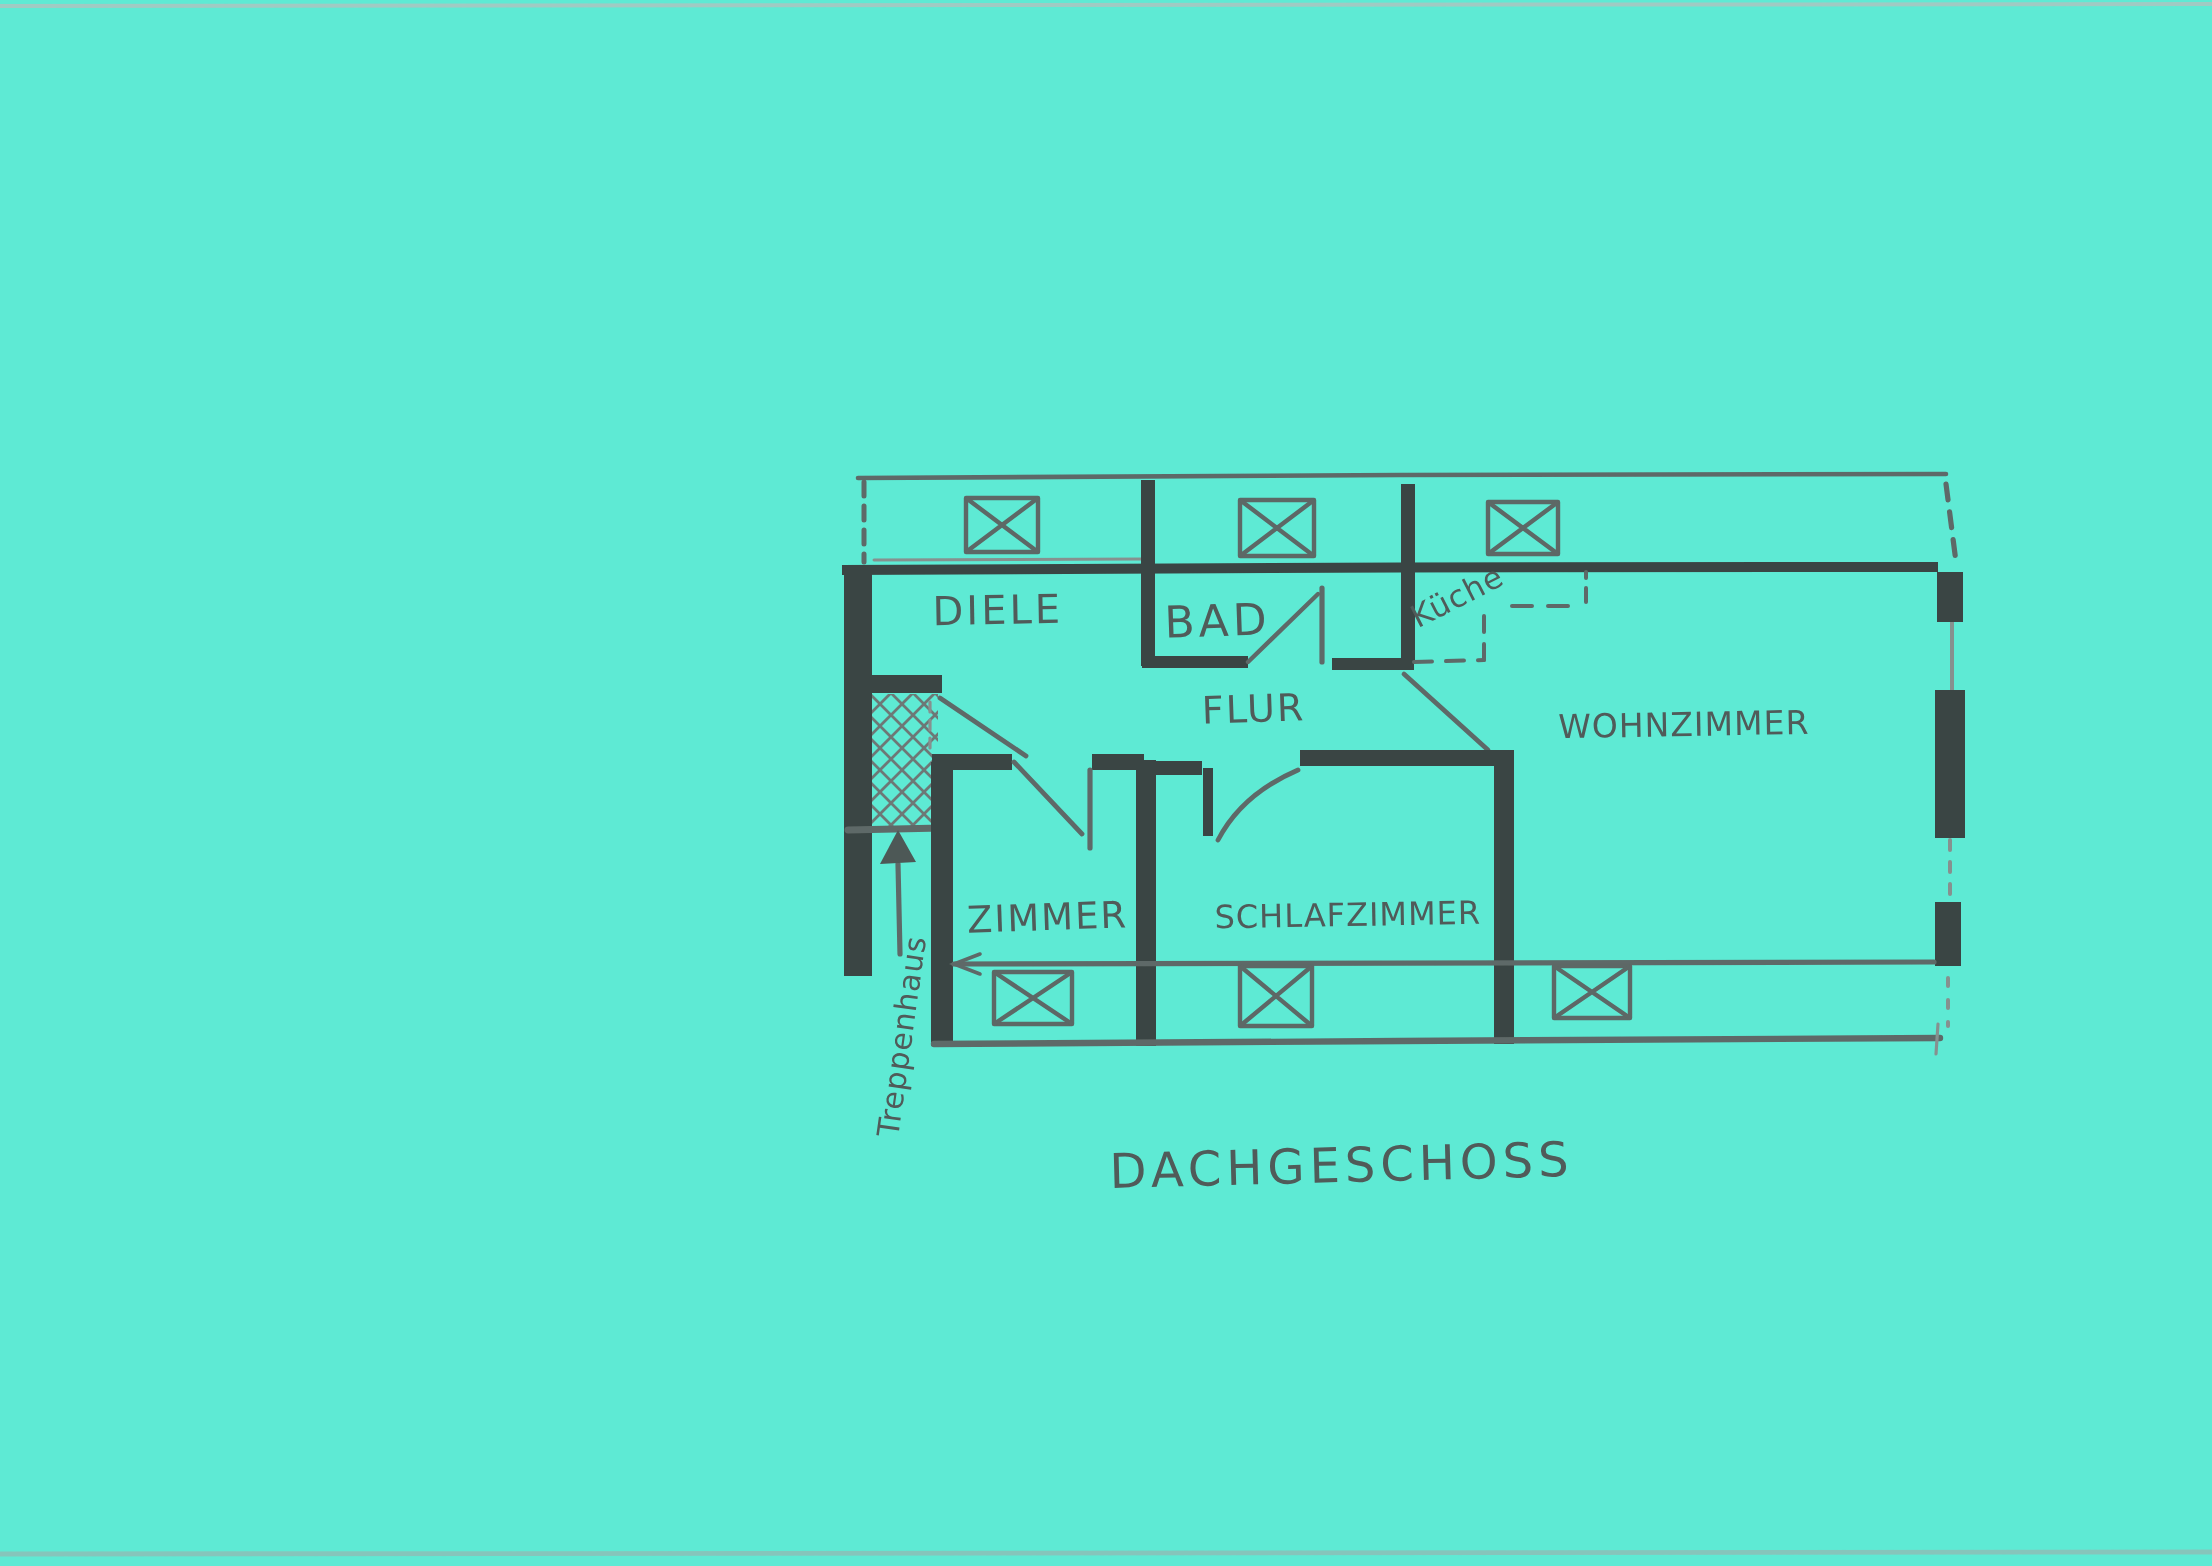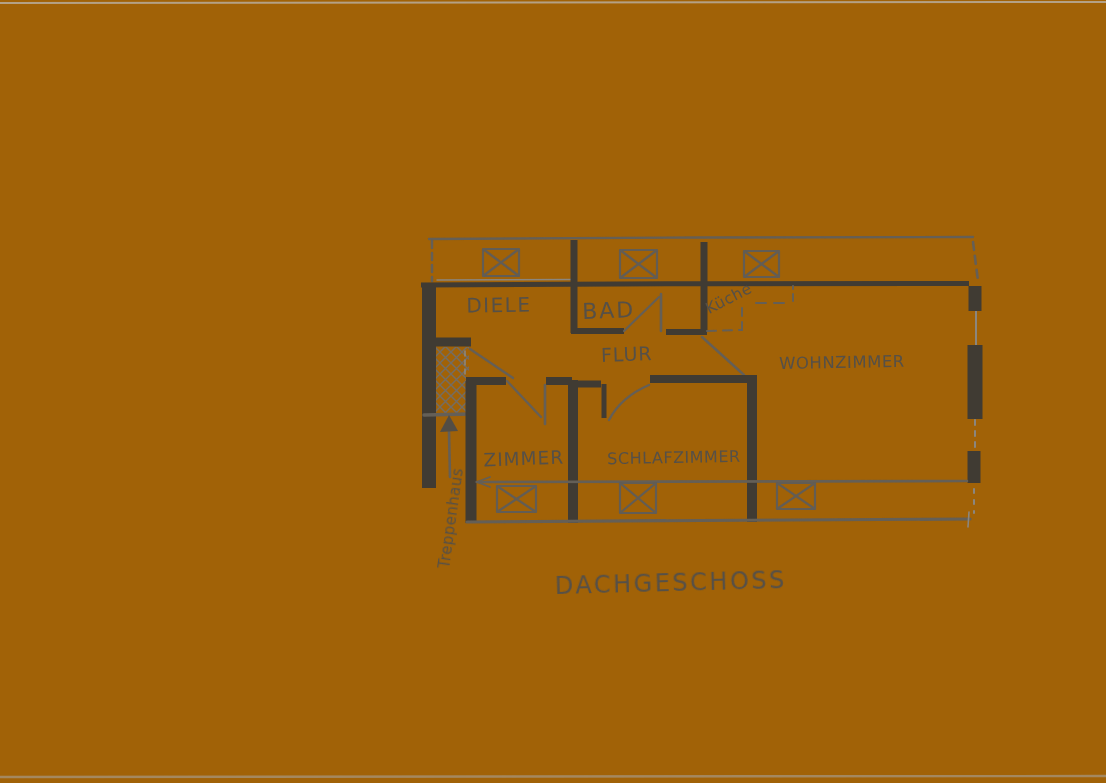--- a/index.html
+++ b/index.html
@@ -8,21 +8,21 @@
     width: 1106px;
     height: 783px;
     background: #f7f7f5;
     overflow: hidden;
     font-family: "DejaVu Sans", "Liberation Sans", sans-serif;
   }
   .scan {
     position: relative;
     width: 1106px;
     height: 783px;
-    background: #a16207;
+    background: #5eead4;
   }
   svg { display: block; }
   text {
     fill: #4f4f4f;
     font-family: "DejaVu Sans", "Liberation Sans", sans-serif;
     font-weight: 400;
   }
   .hand  { opacity: 0.92; }
   .wall  { stroke: #383838; fill: none; stroke-linecap: butt; }
   .thin  { stroke: #5f5f5f; fill: none; stroke-linecap: round; }

